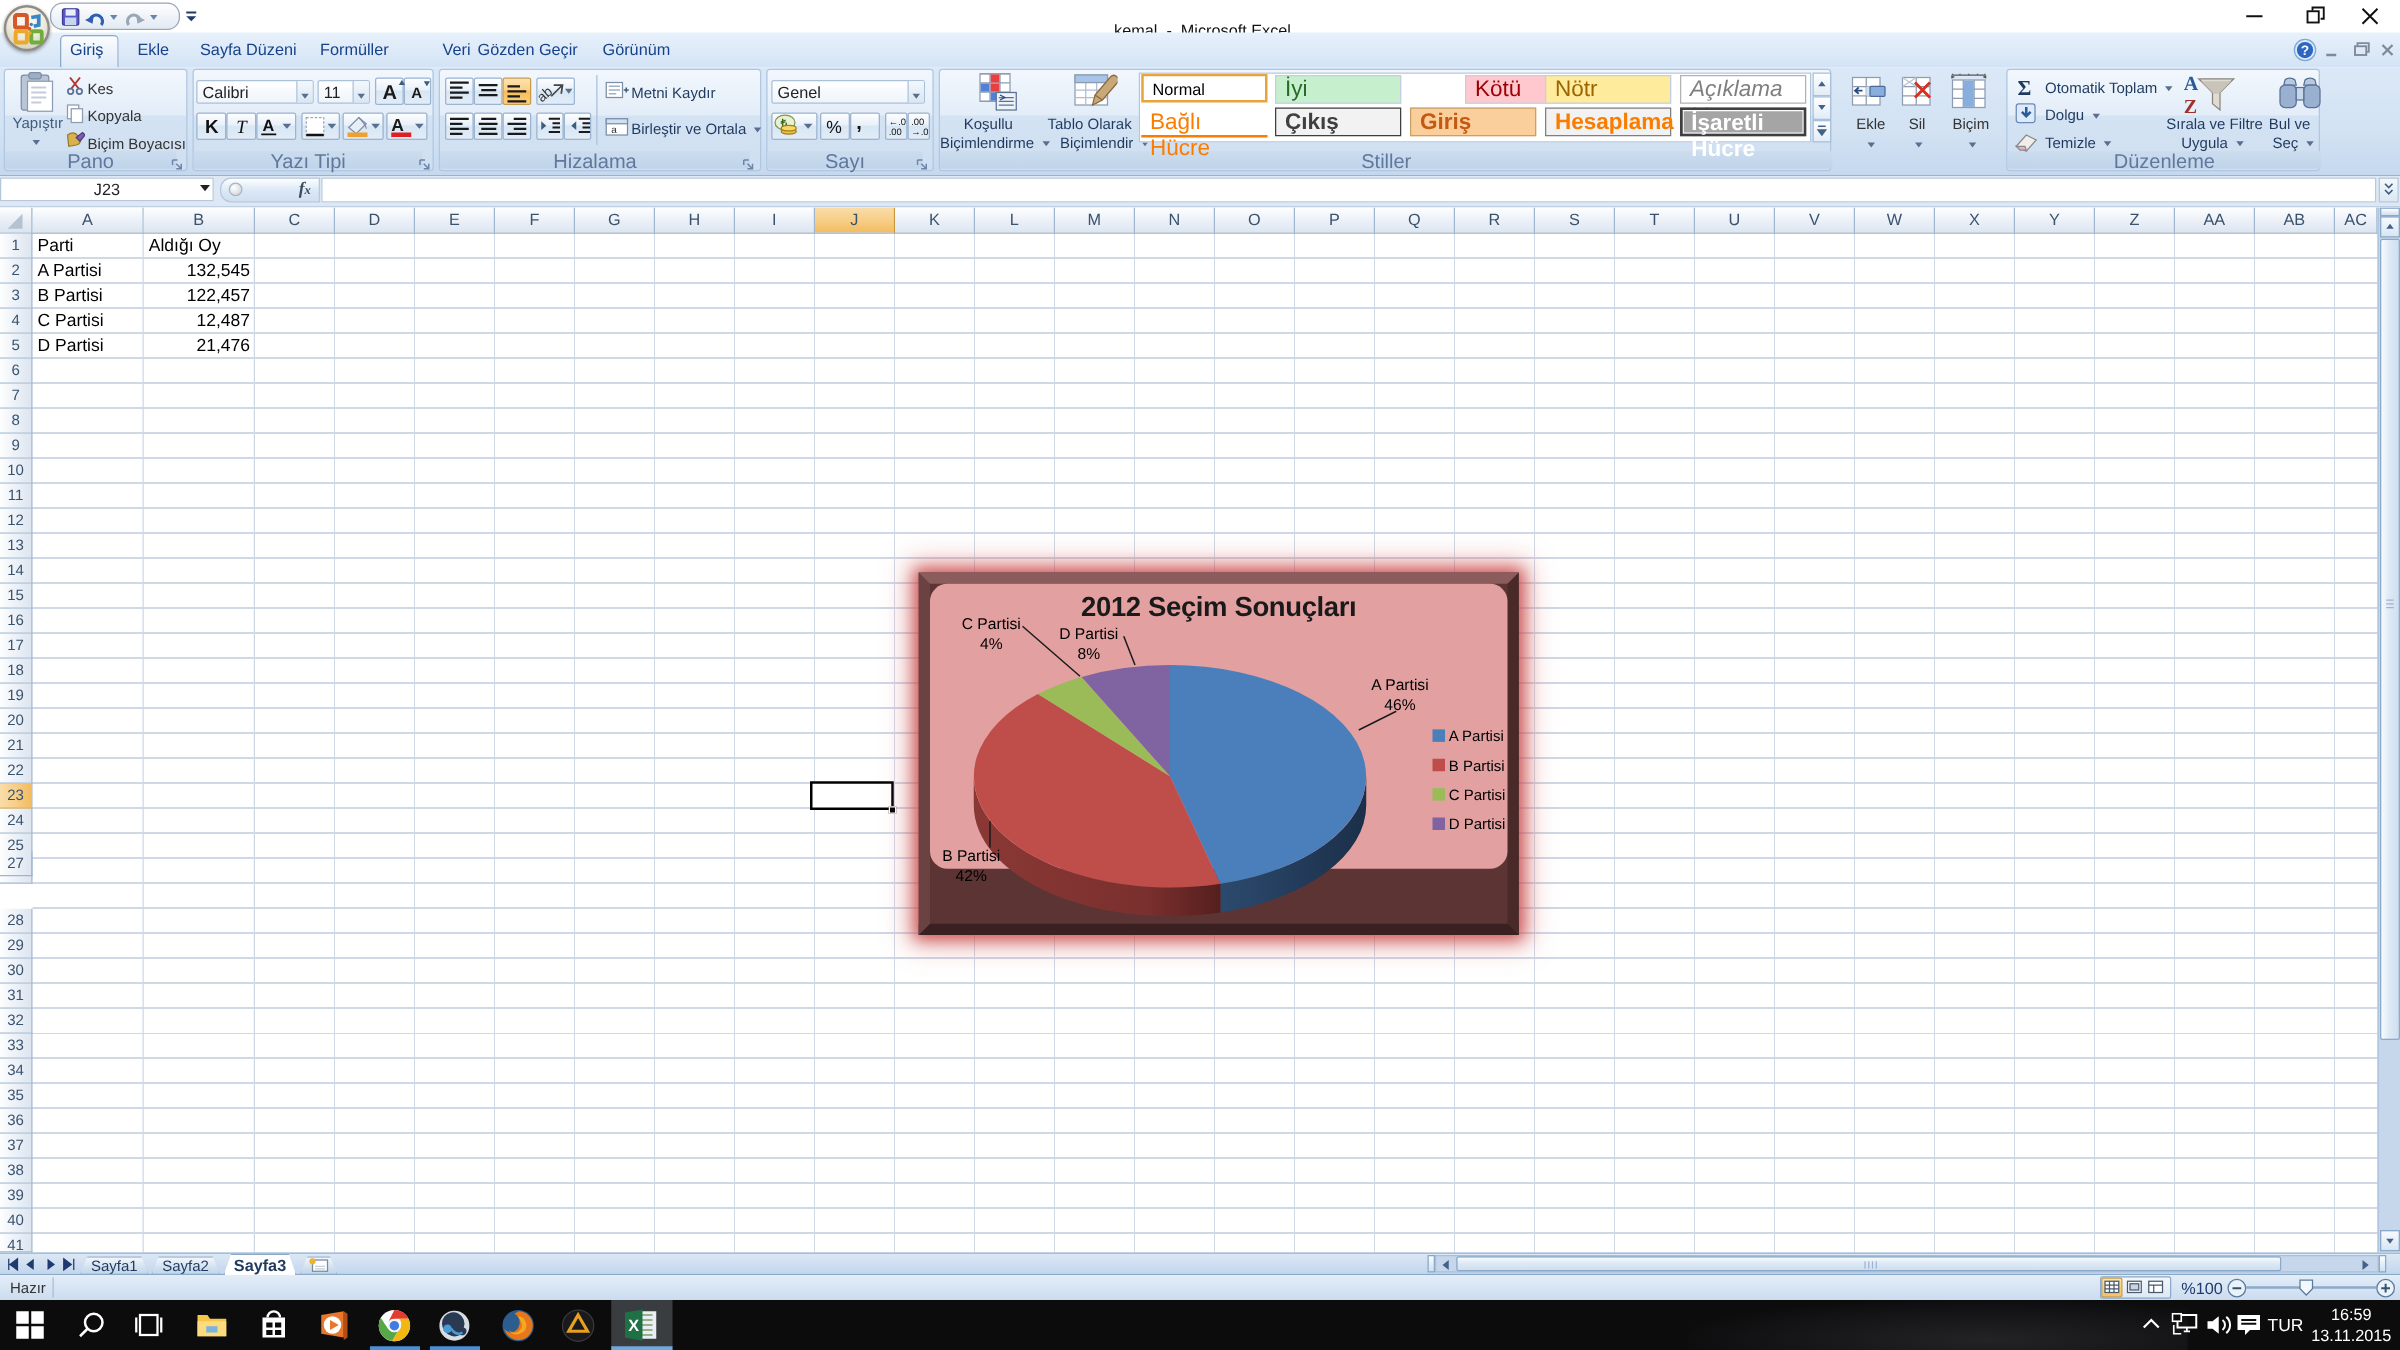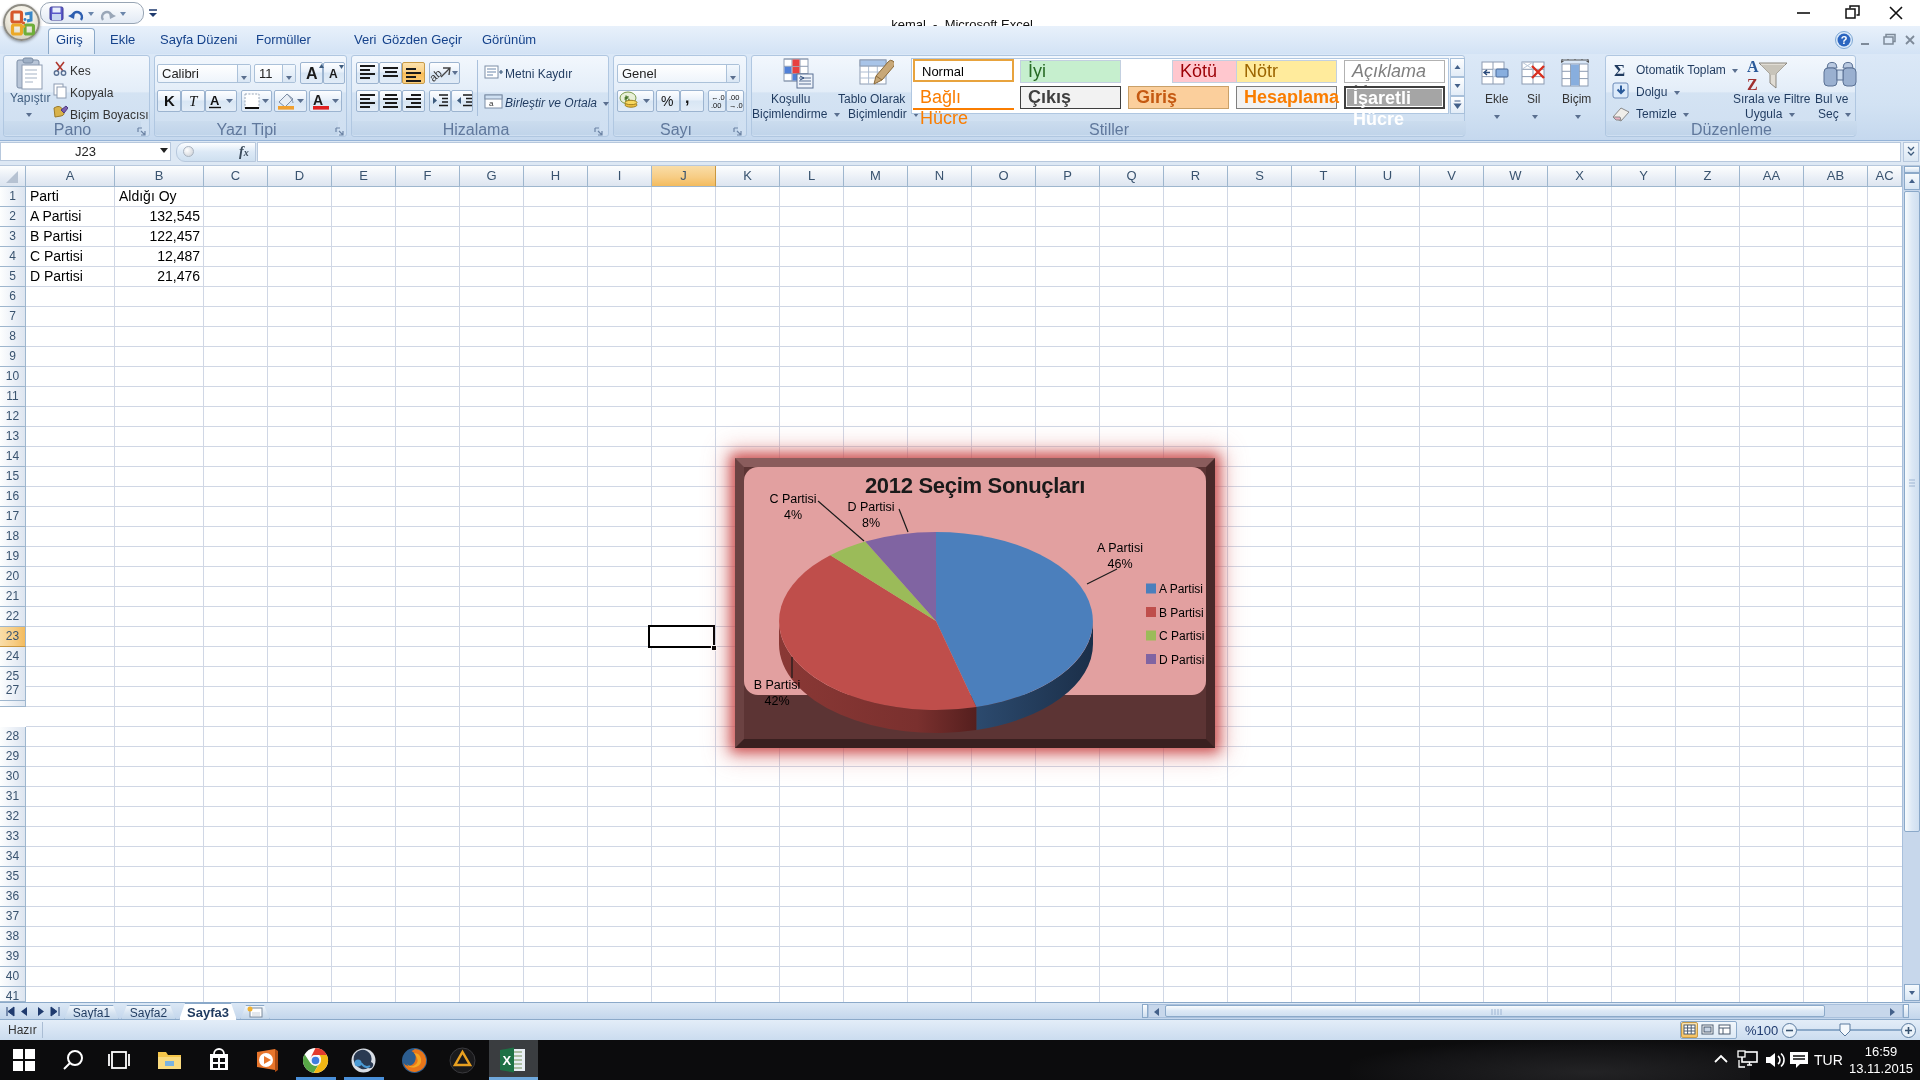--- a/index.html
+++ b/index.html
@@ -232,21 +232,21 @@
     <rect x="1" y="2" width="13" height="12" fill="#fff" stroke="#7d8ea6"></rect>
     <path d="M3,5 h9 M3,8 h9 M3,11 h6" stroke="#9db0c8" stroke-width="1.3"></path>
     <path d="M15,8 h4 m-2,-2 v4" stroke="#3e5c7e" stroke-width="1.2"></path>
   </svg>
   <div class="btxt2" style="left:505px;top:13px;">Metni Kaydır</div>
   <svg class="ab" style="left:484px;top:40px;" width="20" height="16" viewBox="0 0 20 16">
     <rect x="1" y="1" width="17" height="13" fill="#fff" stroke="#7d8ea6"></rect>
     <rect x="1" y="1" width="17" height="4" fill="#cfe0f2" stroke="#7d8ea6"></rect>
     <text x="5" y="12" font-size="8" fill="#333">a</text>
   </svg>
-  <div class="btxt2" style="left:505px;top:42px;font-style:italic;">Birleştir ve Ortala <span class="dd"></span></div>
+  <div class="btxt2" style="left:505px;top:42px;">Birleştir ve Ortala <span class="dd"></span></div>
   <svg class="dlg" style="left:594px;" width="10" height="10" viewBox="0 0 10 10">
         <path d="M1,1 h4 M1,1 v4 M4,4 l4,4 M8,4 v4 h-4" stroke="#6c84a5" stroke-width="1.2" fill="none"></path>
       </svg>
 
   <div class="combo" style="left:617px;top:10px;width:123px;">Genel</div>
   <div class="cars" style="left:726px;top:11px;"><span class="dd" style="margin:6px 0 0 3px;"></span></div>
   <div class="sbtn" style="left:617px;top:36px;width:37px;"></div>
   <svg class="ab" style="left:617px;top:36px;" width="37" height="22" viewBox="0 0 37 22">
     <ellipse cx="11" cy="8" rx="8" ry="6" fill="#e8f0d8" stroke="#7a9a4a"></ellipse>
     <text x="7.5" y="11.5" font-size="9" fill="#3a6a1a" font-weight="bold">₺</text>

